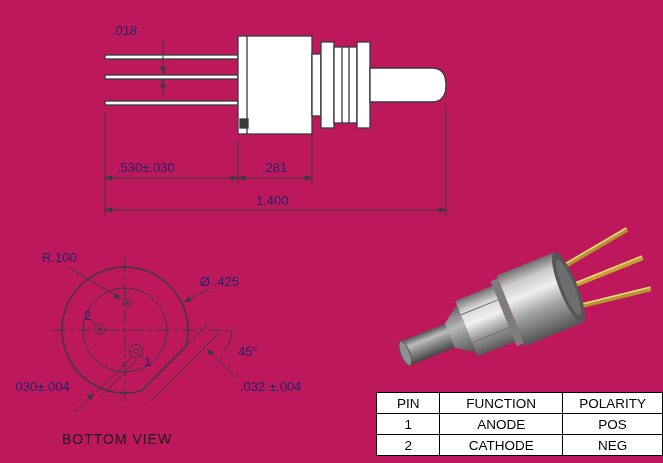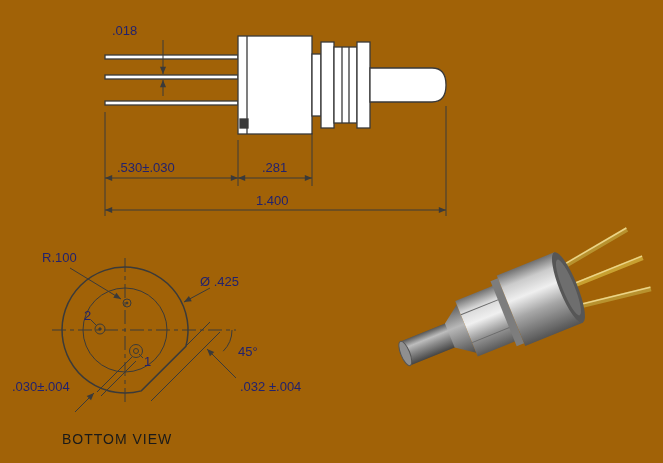--- a/index.html
+++ b/index.html
@@ -1,17 +1,17 @@
 <!DOCTYPE html>
 <html><head>
 <meta charset="utf-8">
 <style>
   html,body { margin:0; padding:0; background:#fff; }
   .page {
-    position:relative; width:663px; height:463px; background:#a16207;
+    position:relative; width:663px; height:463px; background:#be185d;
     outline:1px solid #b5b5b5; overflow:hidden;
     font-family:"Liberation Sans", sans-serif;
   }
   svg text { font-family:"Liberation Sans", sans-serif; }
   .dimtext { font-size:13px; fill:#22226e; }
   .pinlabel { font-size:13px; fill:#22226e; }
   .caption  { font-size:14px; fill:#1a1a1a; letter-spacing:1px; }
   .pin-table-wrap { position:absolute; left:376px; top:392px; }
   .pin-table-wrap table { border-collapse:collapse; background:#fff; }
   .pin-table-wrap th, .pin-table-wrap td {
@@ -141,14 +141,37 @@
     <line x1="-34" y1="-15" x2="10" y2="-15" stroke="#6b6b6b" stroke-width="1"></line>
     <line x1="-34" y1="15" x2="10" y2="15" stroke="#6b6b6b" stroke-width="1"></line>
     <rect x="6" y="-35" width="8" height="70" fill="#7d7d7d"></rect>
     <rect x="14" y="-38" width="62" height="76" fill="url(#bodyGrad)"></rect>
     <ellipse cx="76" cy="0" rx="9" ry="38" fill="#565656"></ellipse>
     <ellipse cx="76" cy="0" rx="6" ry="30" fill="#6e6e6e"></ellipse>
   </g>
 </svg>
 
 
+<div class="pin-table-wrap">
+  <table>
+    <thead>
+      <tr>
+        <th class="col-pin">PIN</th>
+        <th class="col-fn">FUNCTION</th>
+        <th class="col-pol">POLARITY</th>
+      </tr>
+    </thead>
+    <tbody>
+      <tr>
+        <td>1</td>
+        <td>ANODE</td>
+        <td>POS</td>
+      </tr>
+      <tr>
+        <td>2</td>
+        <td>CATHODE</td>
+        <td>NEG</td>
+      </tr>
+    </tbody>
+  </table>
+</div>
 
 </div>
 
 </body></html>

